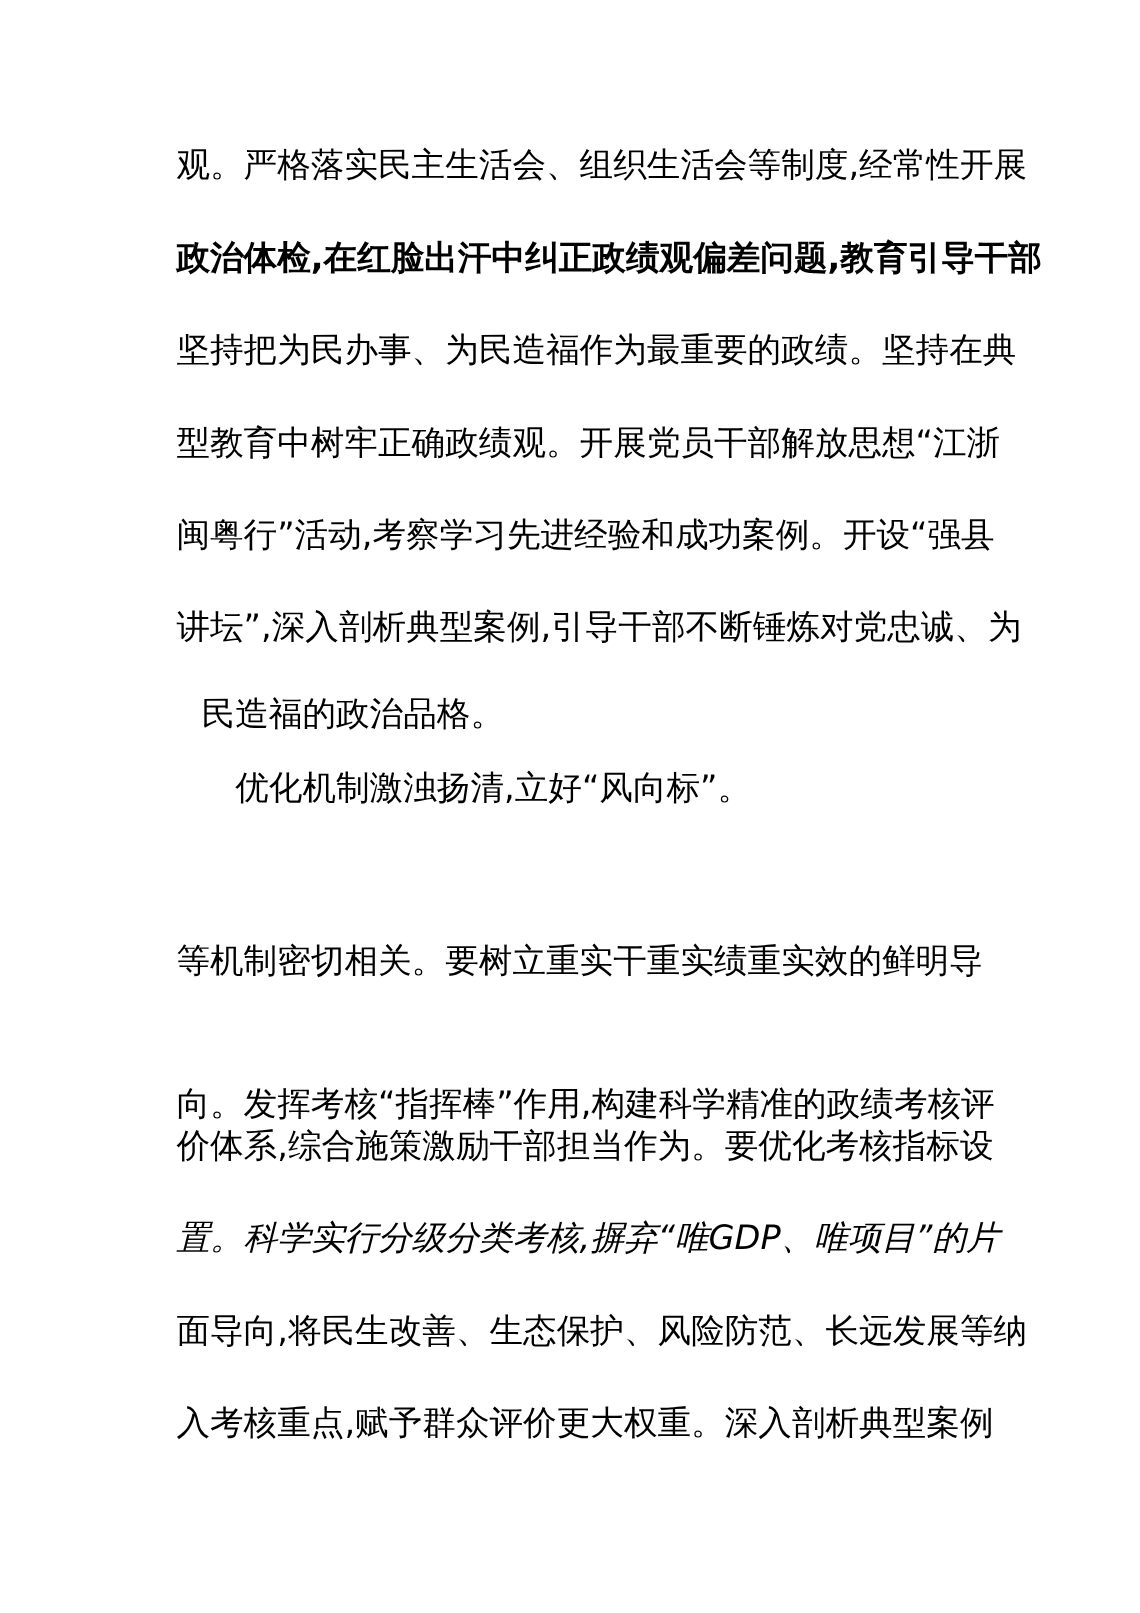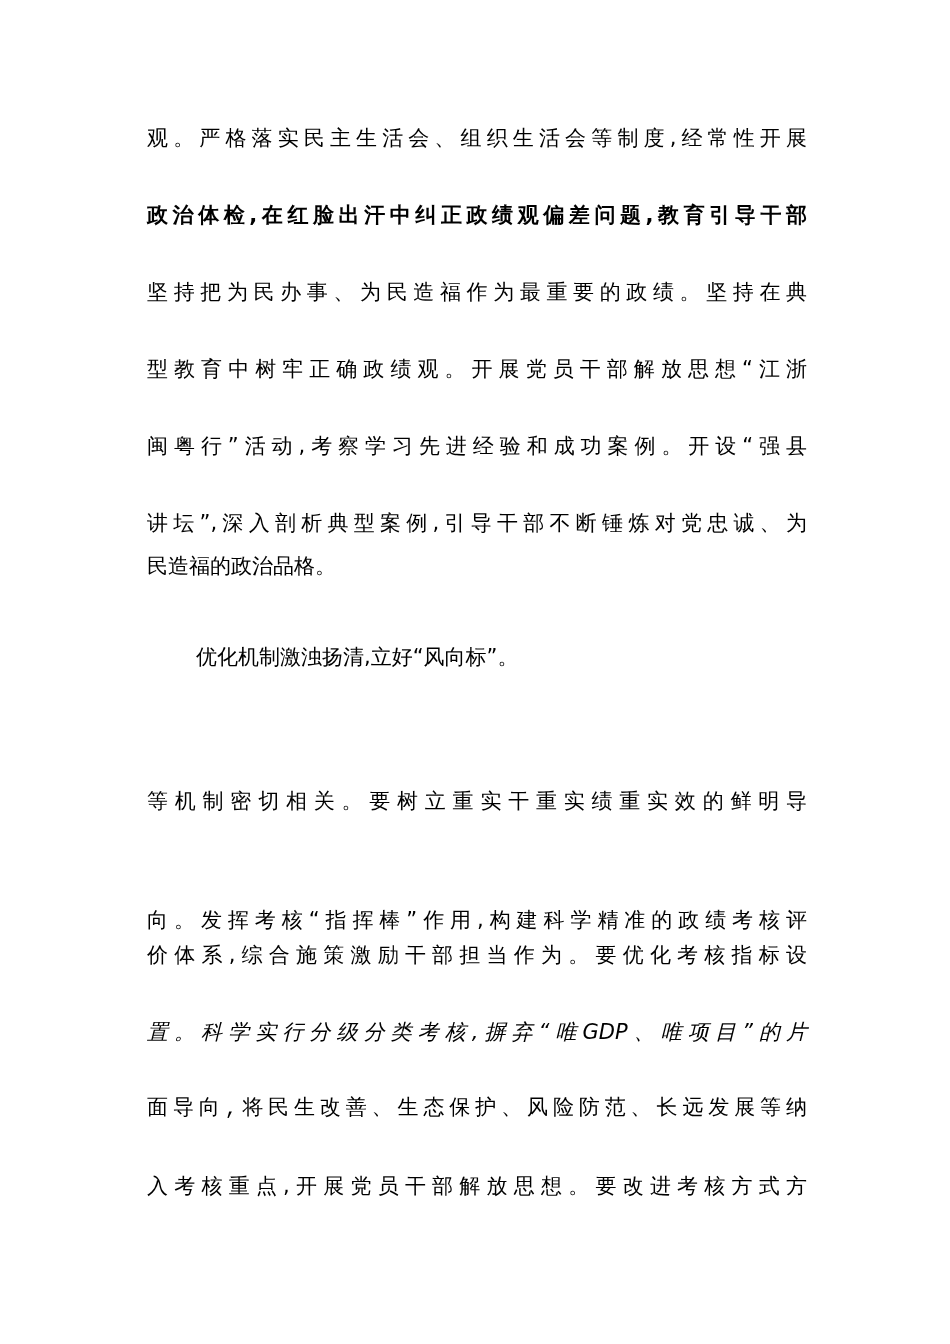--- a/index.html
+++ b/index.html
@@ -20,21 +20,21 @@
       left: 0;
       top: 0;
       width: 950px;
       height: 1344px;
       background: #ffffff;
     }
     .line {
       position: absolute;
       left: 147px;
       width: 660px;
-      font-size: 21px;
+      font-size: 28px;
       line-height: 30px;
       white-space: nowrap;
       text-align: justify;
       text-align-last: justify;
       letter-spacing: 0;
     }
     .line.last {
       text-align-last: left;
     }
     .line.indent {
@@ -45,23 +45,23 @@
 </head>
 <body>
 
 <div class="page">
   <div class="line" style="top:123px;">观。严格落实民主生活会、组织生活会等制度,经常性开展</div>
   <div class="line" style="top:200px;font-weight:bold;">政治体检,在红脸出汗中纠正政绩观偏差问题,教育引导干部</div>
   <div class="line" style="top:277px;">坚持把为民办事、为民造福作为最重要的政绩。坚持在典</div>
   <div class="line" style="top:431px;">闽粤行”活动,考察学习先进经验和成功案例。开设“强县</div>
   <div class="line" style="top:354px;">型教育中树牢正确政绩观。开展党员干部解放思想“江浙</div>
   <div class="line" style="top:508px;">讲坛”,深入剖析典型案例,引导干部不断锤炼对党忠诚、为</div>
-  <div class="line last" style="top:551px;">民造福的政治品格。</div>
+  <div class="line last" style="top:580px;margin-left:21px;">民造福的政治品格。</div>
 
   <div class="line indent last" style="top:642px;">优化机制激浊扬清,立好“风向标”。</div>
 
   <div class="line" style="top:786px;">等机制密切相关。要树立重实干重实绩重实效的鲜明导</div>
   <div class="line" style="top:905px;">向。发挥考核“指挥棒”作用,构建科学精准的政绩考核评</div>
   <div class="line" style="top:940px;">价体系,综合施策激励干部担当作为。要优化考核指标设</div>
   <div class="line" style="top:1017px;font-style:italic;">置。科学实行分级分类考核,摒弃“唯GDP、唯项目”的片</div>
-  <div class="line" style="top:1094px;font-family:Liberation Mono, monospace;">面导向,将民生改善、生态保护、风险防范、长远发展等纳</div>
-  <div class="line" style="top:1171px;">入考核重点,开展党员干部解放思想。要改进考核方式方</div>
+  <div class="line" style="top:1094px;">面导向,将民生改善、生态保护、风险防范、长远发展等纳</div>
+  <div class="line" style="top:1171px;">入考核重点,赋予群众评价更大权重。深入剖析典型案例</div>
 </div>
 
 </body></html>

